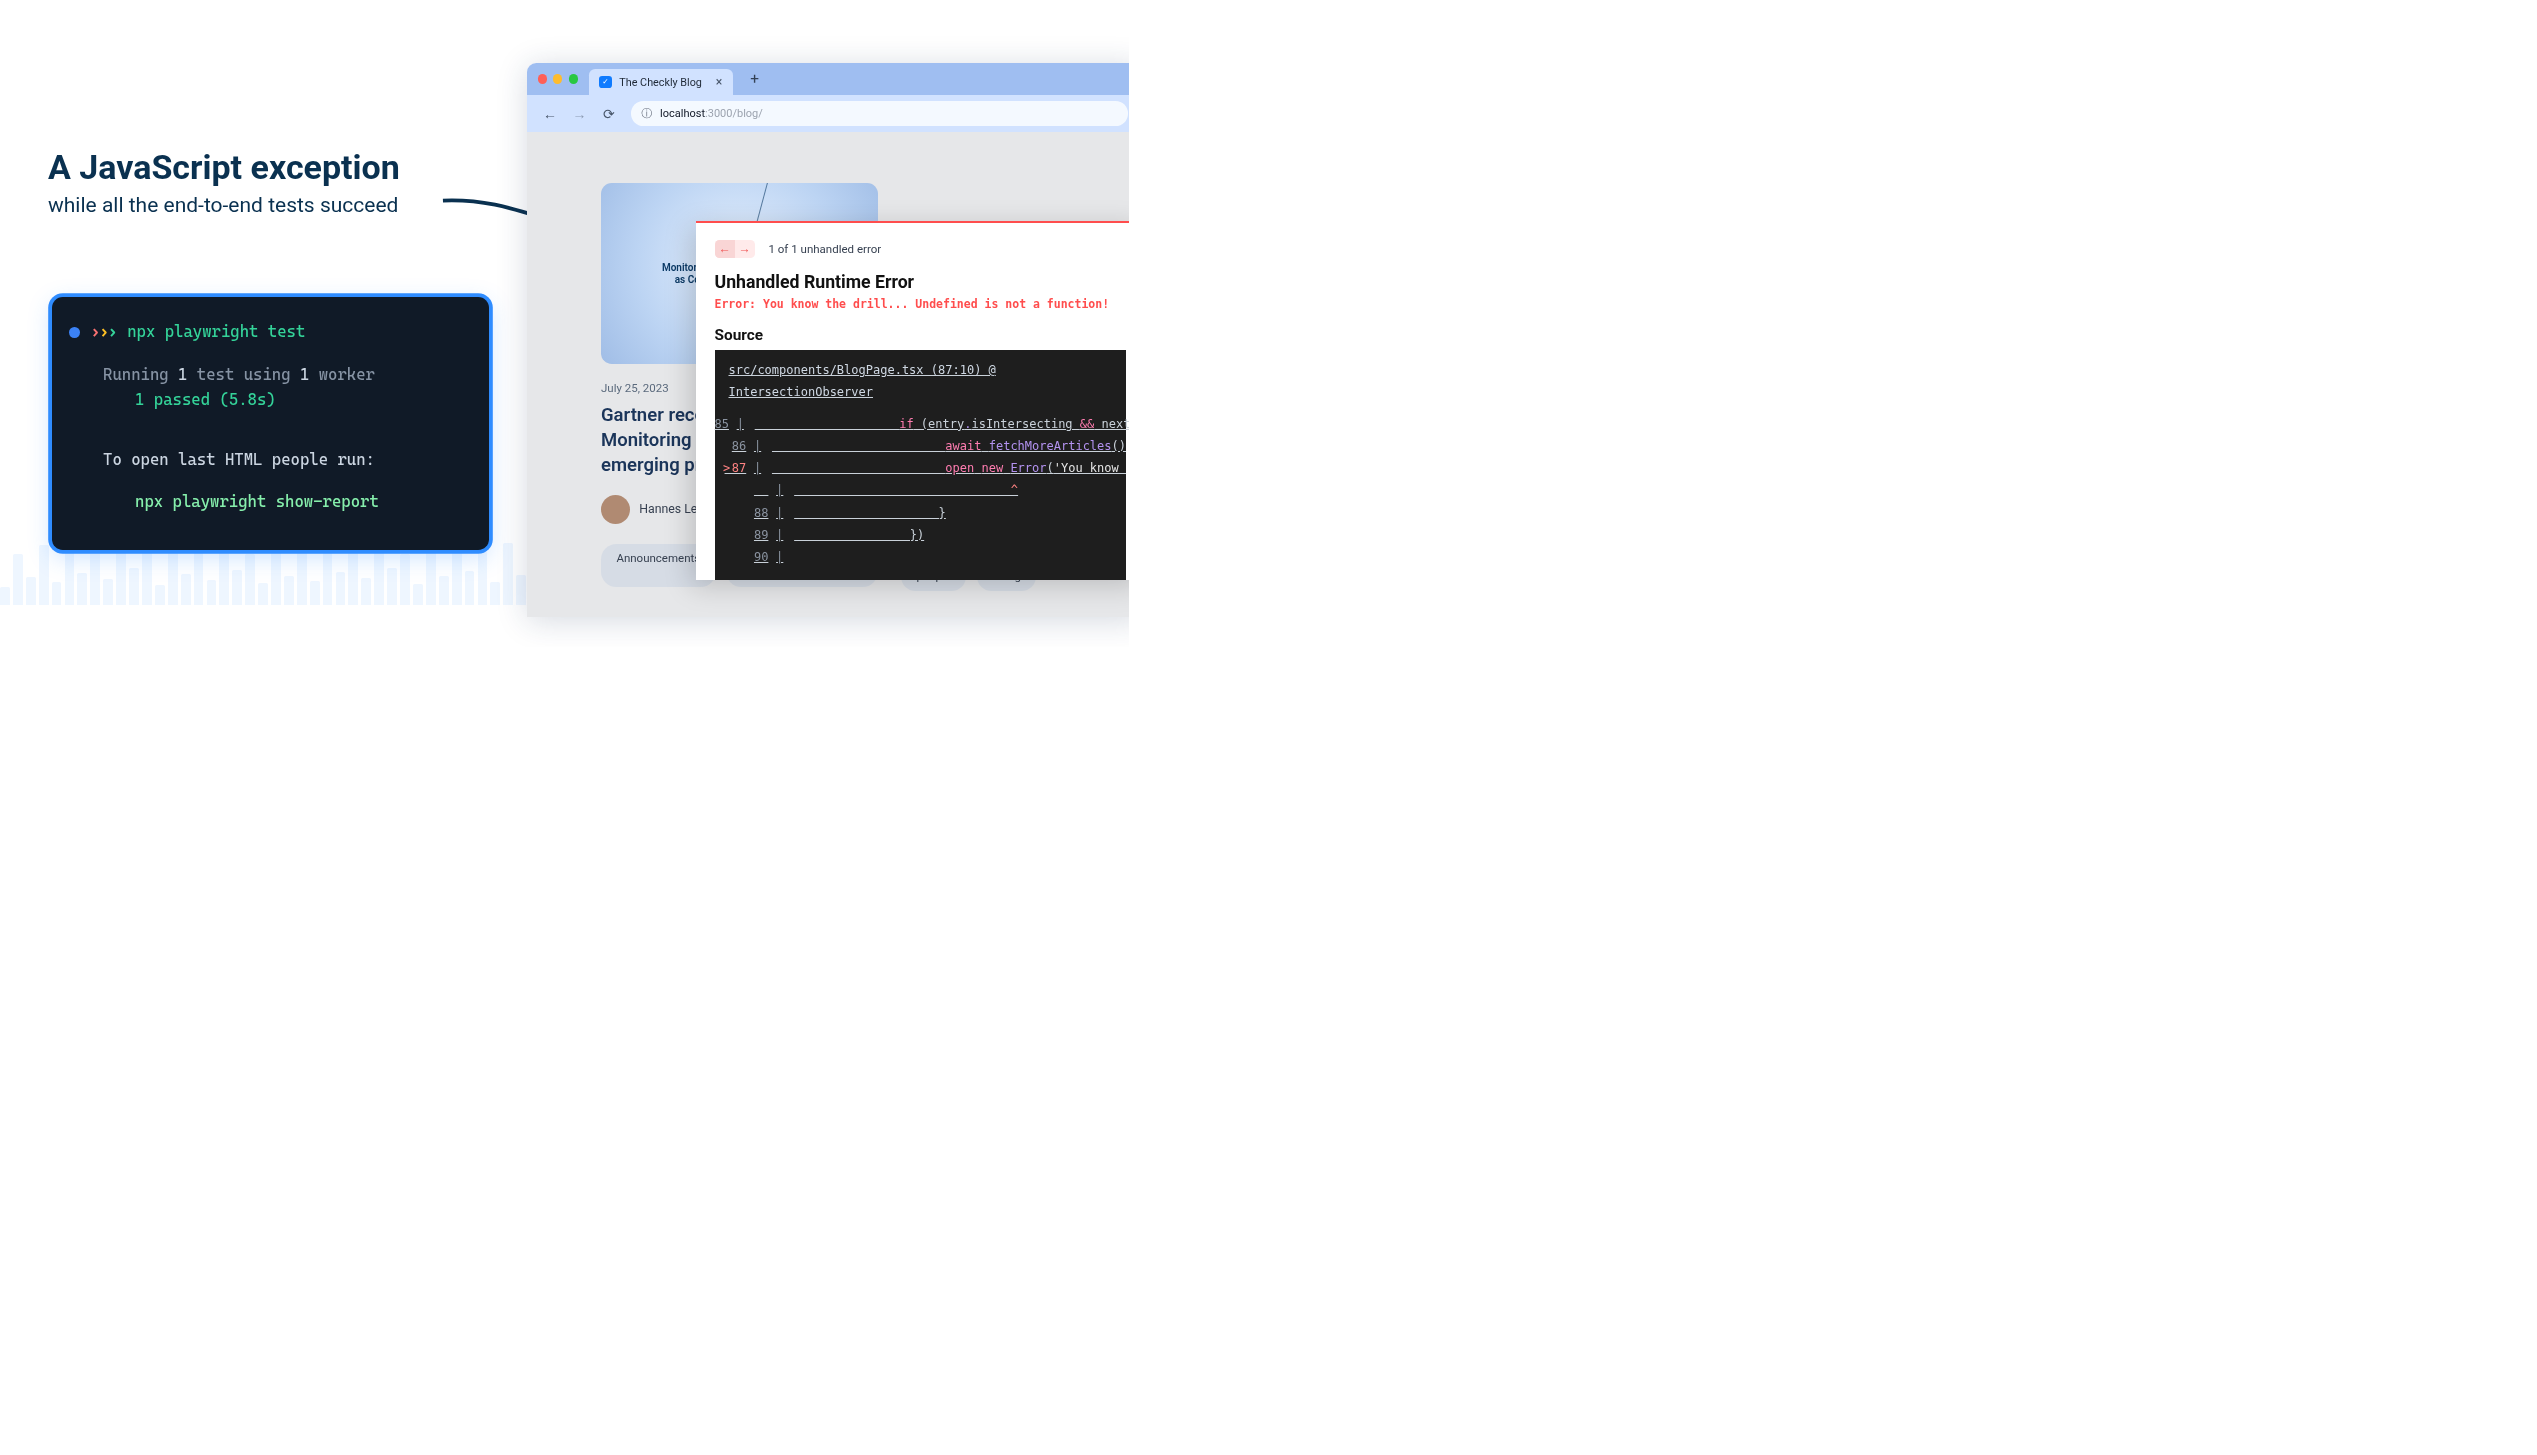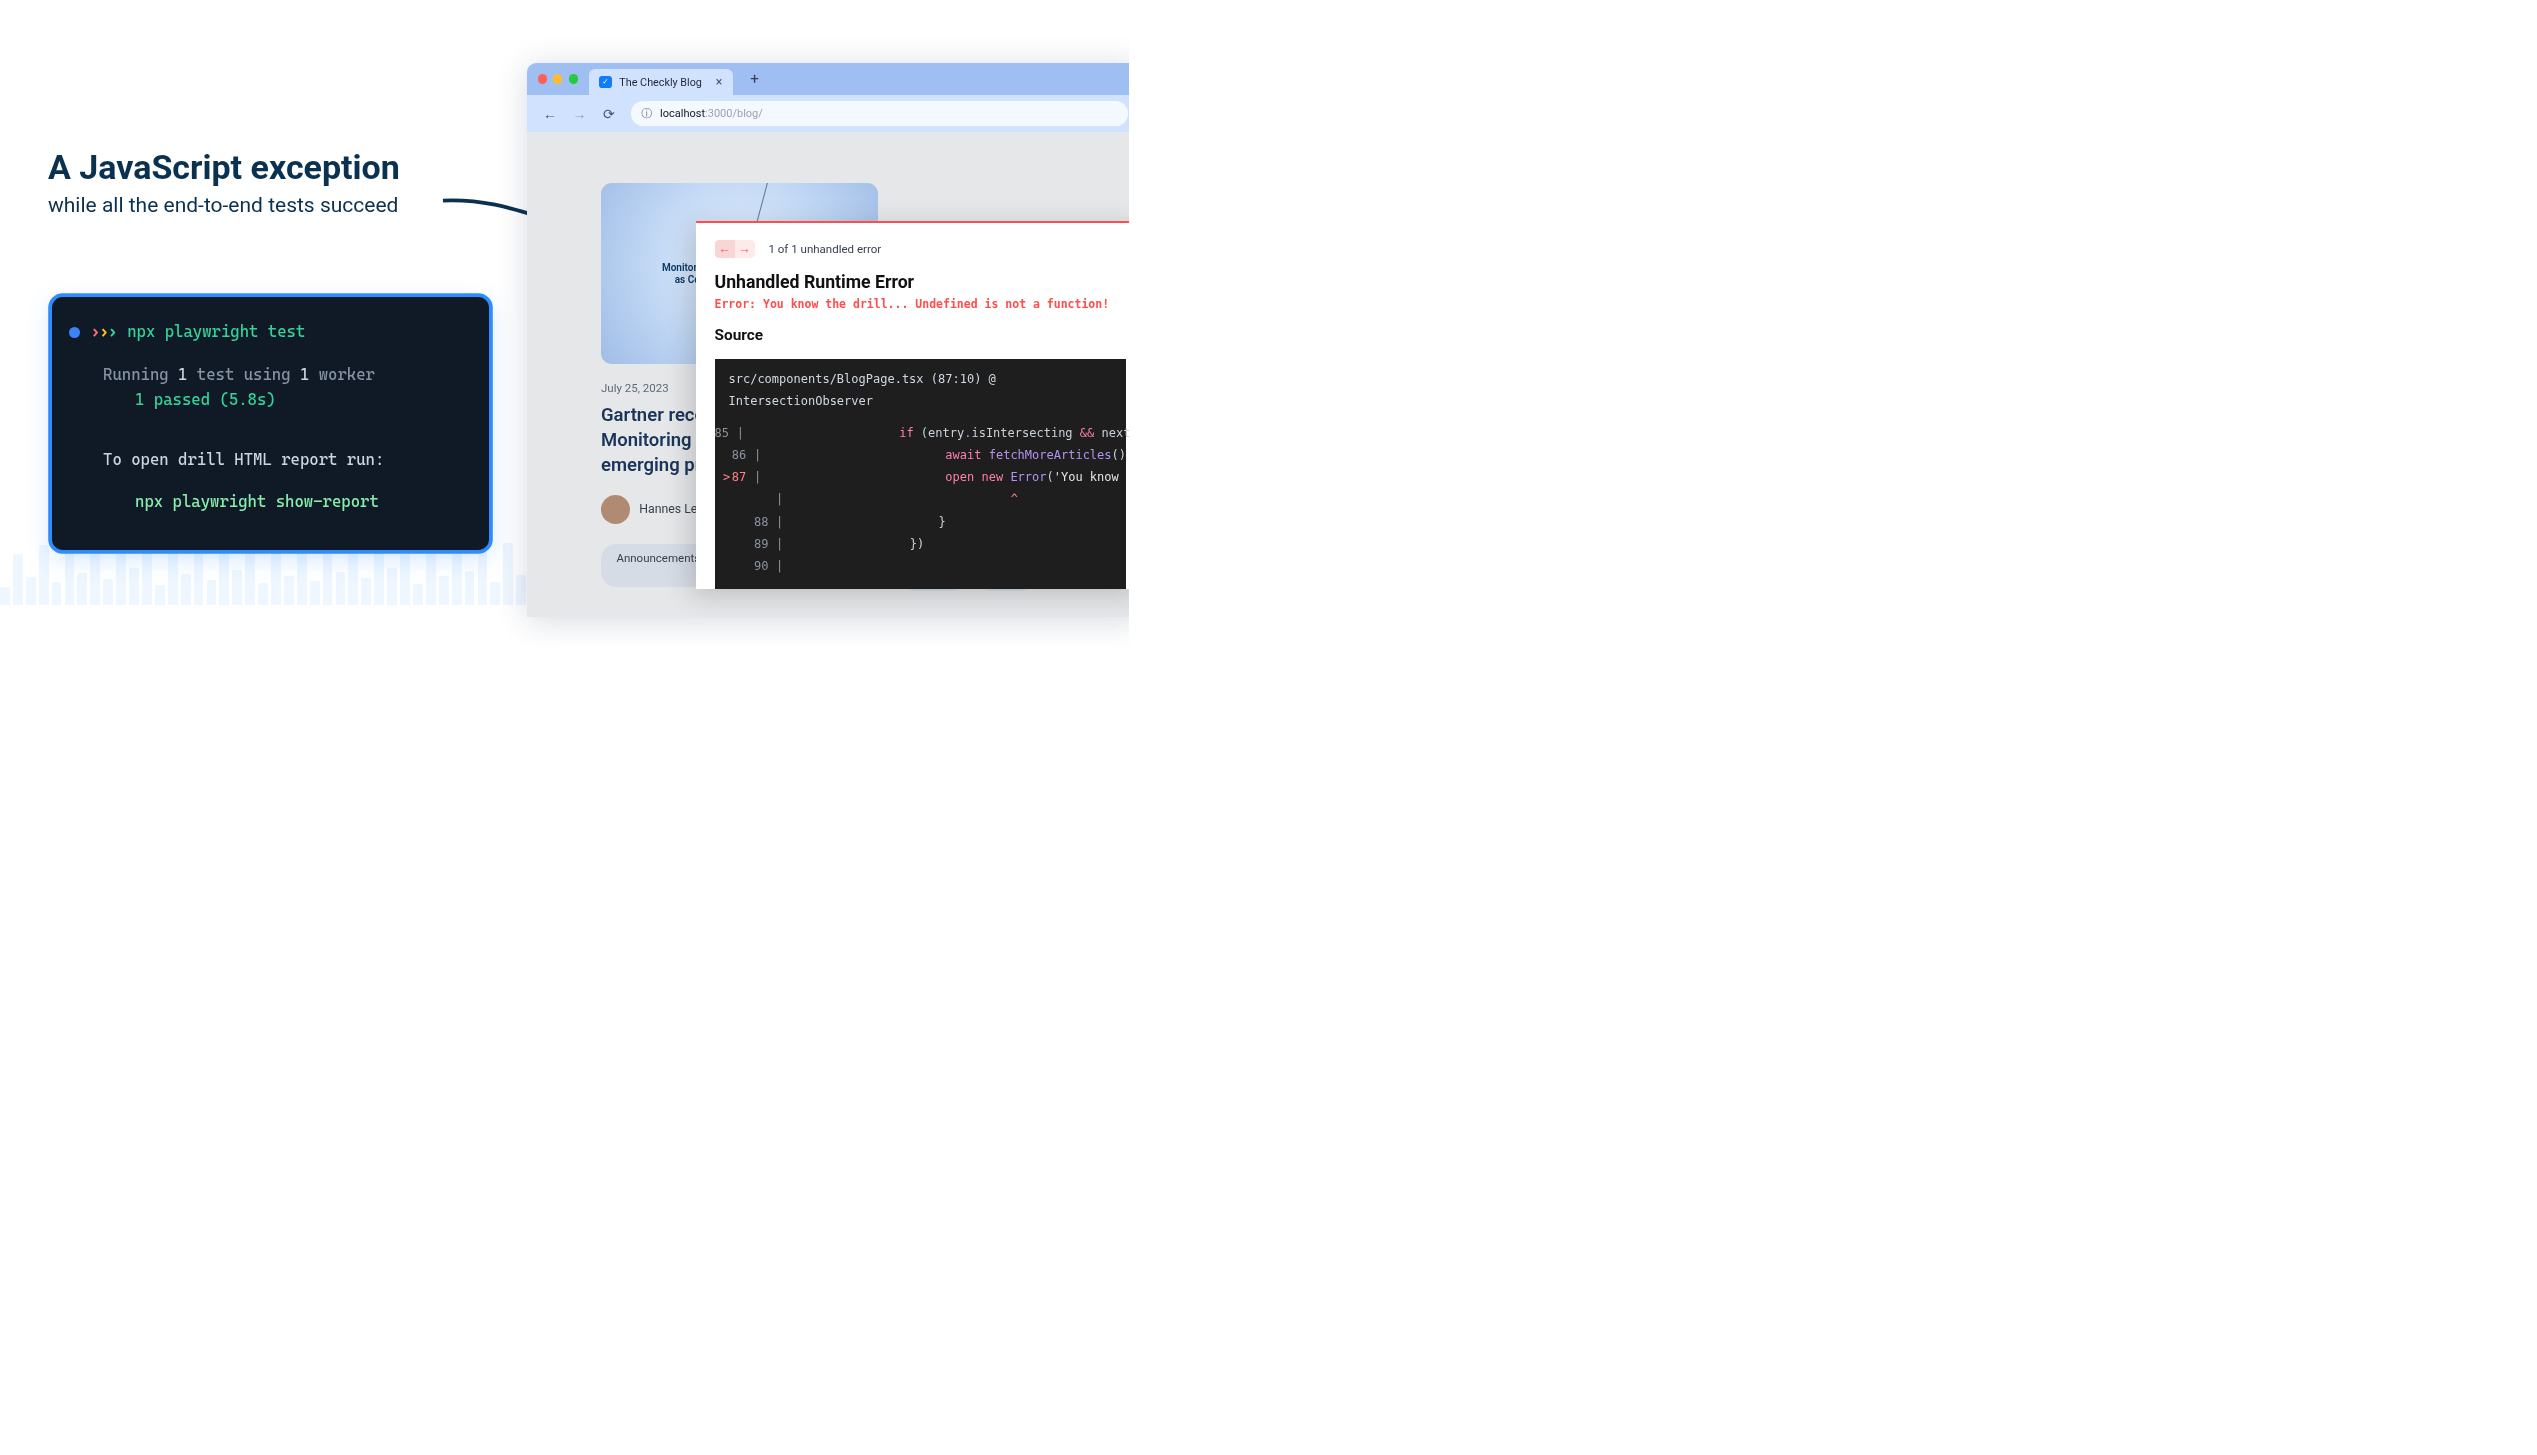--- a/index.html
+++ b/index.html
@@ -230,28 +230,29 @@
   .nav-btns { display:flex; background:#ffeaea; border-radius:4.6px; overflow:hidden; }
   .nav-btn { width:20px; height:18.5px; display:flex;align-items:center;justify-content:center; color:#f05252; font-weight:700; }
   .nav-btn.dis { background:#f9d5d5; }
   .err-count { font-size:11.5px; color:#374151; }
 
   .err-h { font-size:17.7px; font-weight:700; color:#111; margin-top:14px; }
   .err-msg { font-family:"SFMono-Regular",ui-monospace,monospace; font-size:11.5px; color:#ff4d4d; font-weight:600; margin-top:4.6px; }
   .err-source-h { font-size:15.4px; font-weight:700; color:#111; margin-top:15.4px; }
 
   .err-code {
-    margin-top:15px;
+    margin-top:6px;
     background:#1e1e1e;
     color:#c9d1d9;
     font-family:"SFMono-Regular",ui-monospace,monospace;
     font-size:12px;
     line-height:1.85;
     padding:9.2px 0 12.3px 0;
     border-radius:0;
+    text-decoration:underline;
   }
   .err-code .loc { padding:0 14px 9.2px 14px; color:#cfd8e3; }
   .err-code .ln { display:flex; white-space:pre; }
   .err-code .gut { width:57px; text-align:right; color:#8a93a0; padding-right:3.1px; }
   .err-code .gut-sep { color:#8a93a0; padding:0 10.8px 0 4.6px; }
   .err-code .cur .gut { color:#ff8383; }
   .err-code .cur-mark { color:#ff8383; position:absolute; margin-left:-1.5px; }
   .tok-kw   { color:#ff7db1; }
   .tok-fn   { color:#b392f0; }
   .tok-dot  { color:#b392f0; }
@@ -330,21 +331,21 @@
     <span class="green">npx playwright test</span>
   </div>
 
   <div class="indent1">
     Running <span class="emph">1</span> test using <span class="emph">1</span> worker
   </div>
   <div class="indent2">
     <span class="green">1 passed (5.8s)</span>
   </div>
   <div class="spacer"></div>
-  <div class="indent1 emph">To open drill HTML report run:</div>
+  <div class="indent1 emph">To open last HTML people run:</div>
   <div class="spacer"></div>
   <div class="indent2 cyan">npx playwright show-report</div>
 </div>
 
 <div class="browser">
   <div class="browser-tabbar">
     <div class="traffic">
       <span class="red"></span>
       <span class="yellow"></span>
       <span class="green"></span>

